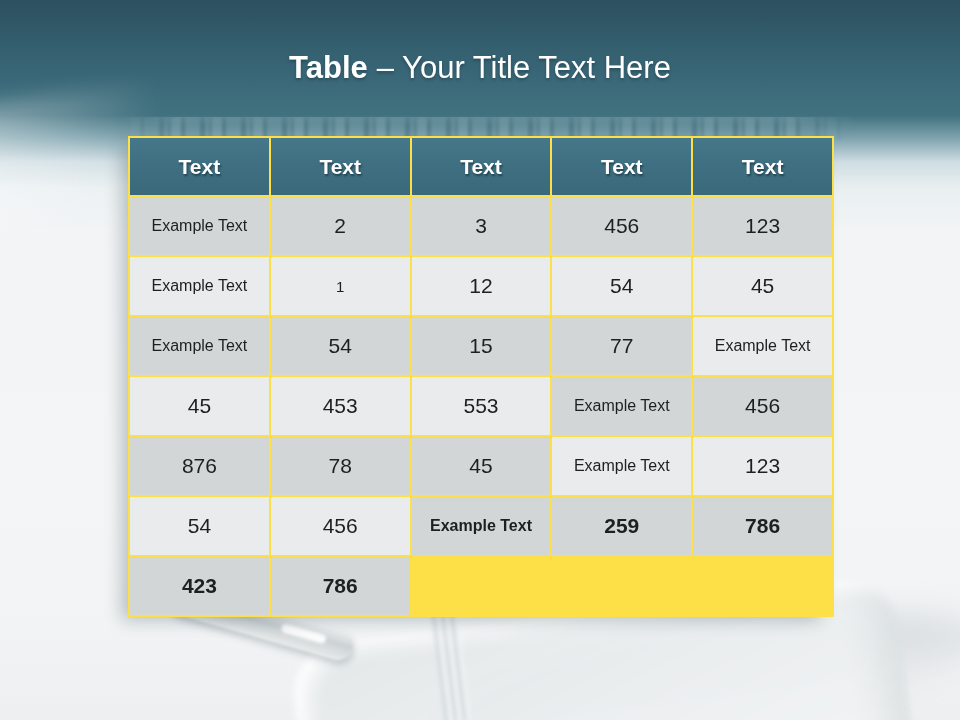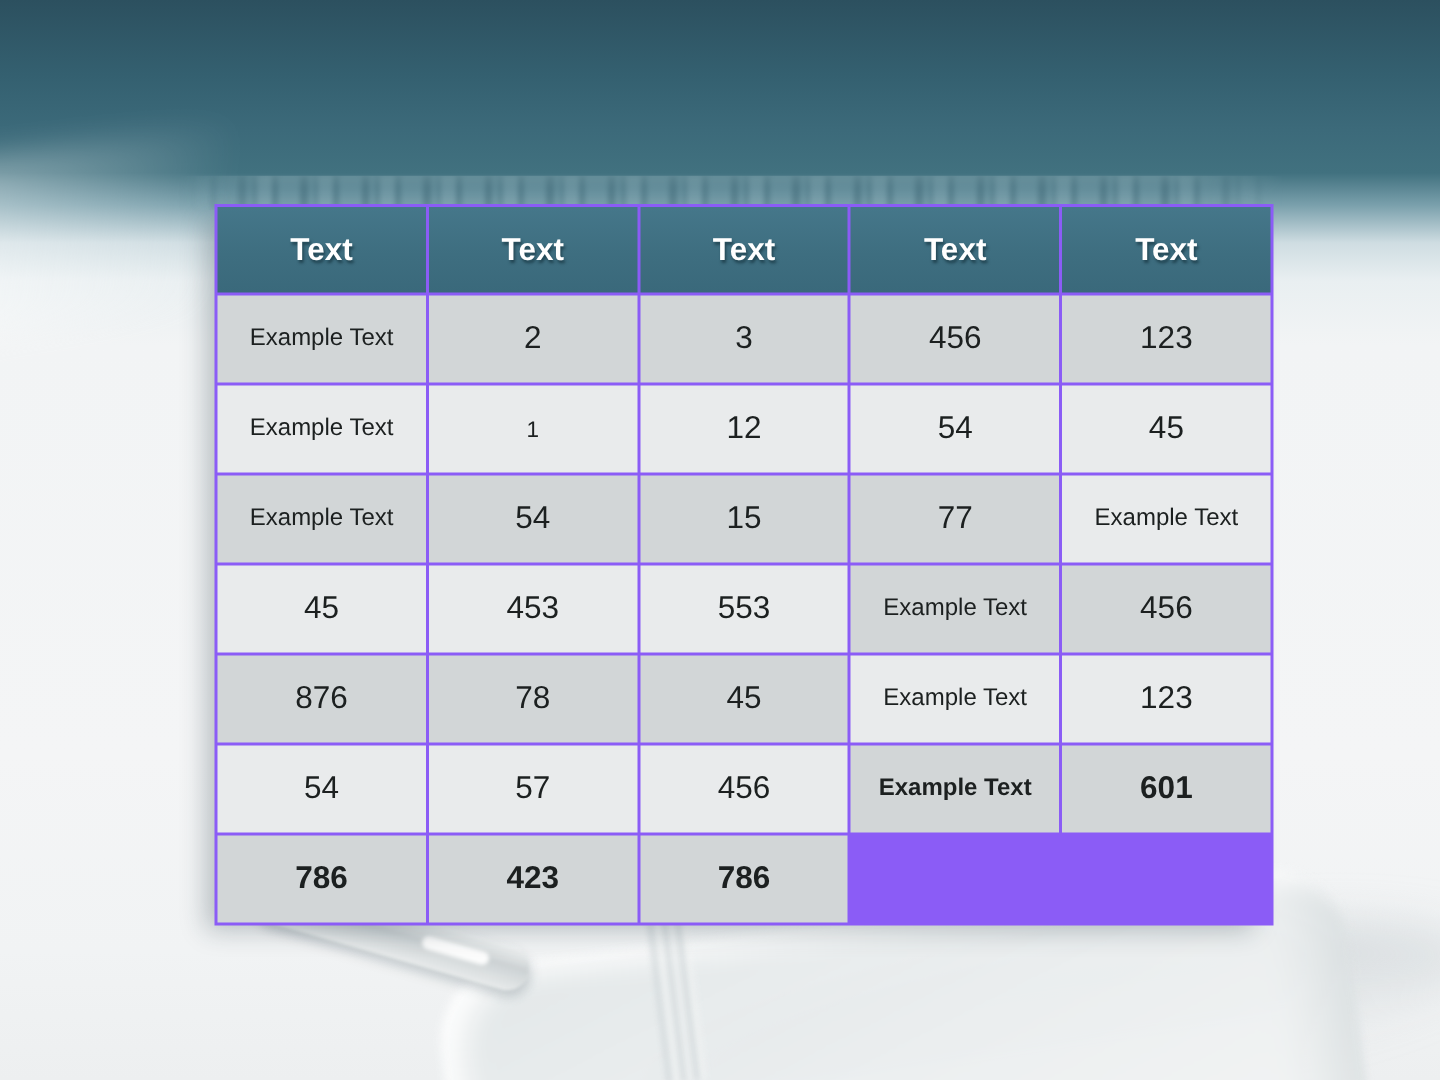--- a/index.html
+++ b/index.html
@@ -56,24 +56,24 @@
 
   
   .title { position:absolute; left:0; top:50px; width:100%; text-align:center;
     font-size:31px; color:#ffffff; font-weight:400;
     text-shadow:0 2px 3px rgba(15,40,52,.4); }
   .title .t-bold { font-weight:700; }
   .title .t-rest { margin-left:9px; }
 
   
   .tbl { position:absolute; left:128px; top:136px; width:706px;
-    background:#8b5cf6; padding:2px;
+    background:#fde047; padding:2px;
     box-shadow:-10px 7px 16px -4px rgba(30,52,62,.28);
     display:grid; grid-template-columns:repeat(5,1fr);
-    grid-template-rows:57px repeat(7,58px); gap:2px; box-sizing:border-box;margin-left:15px; }
+    grid-template-rows:57px repeat(7,58px); gap:2px; box-sizing:border-box; }
 
   .cell { display:flex; align-items:center; justify-content:center;
     color:#1c2020; }
   .th { background:linear-gradient(180deg,#45778a 0%,#3e6e80 55%,#3a697b 100%);
     color:#ffffff; font-weight:700; font-size:21px;
     text-shadow:1px 2px 2px rgba(10,32,42,.55); }
   .row-dark  { background:#d2d6d7; }
   .row-light { background:#e9ebec; }
   .lbl { font-size:16px; }
   .num { font-size:21px; }
@@ -87,20 +87,23 @@
 <div class="stage">
 
   <div class="bg-base"></div>
   <div class="left-streak"></div>
   <div class="tech-band"></div>
   <div class="diag-shadow"></div>
   <div class="laptop-body"></div>
   <div class="laptop-ridge"></div>
   <div class="pen"></div>
 
+  <div class="title">
+    <span class="t-bold">Table</span><span class="t-rest">– Your Title Text Here</span>
+  </div>
 
   <div class="tbl">
 
     <div class="cell th">Text</div>
     <div class="cell th">Text</div>
     <div class="cell th">Text</div>
     <div class="cell th">Text</div>
     <div class="cell th">Text</div>
 
     <div class="cell lbl row-dark">Example Text</div>
@@ -127,23 +130,22 @@
 
     <div class="cell lbl row-dark">Example Text</div>
     <div class="cell num row-dark">456</div>
     <div class="cell num row-dark">876</div>
     <div class="cell num row-dark">78</div>
     <div class="cell num row-dark">45</div>
 
     <div class="cell lbl row-light">Example Text</div>
     <div class="cell num row-light">123</div>
     <div class="cell num row-light">54</div>
-    <div class="cell num row-light">57</div>
     <div class="cell num row-light">456</div>
 
     <div class="cell lbl row-dark bold-row">Example Text</div>
-    <div class="cell num row-dark bold-row">601</div>
+    <div class="cell num row-dark bold-row">259</div>
     <div class="cell num row-dark bold-row">786</div>
     <div class="cell num row-dark bold-row">423</div>
     <div class="cell num row-dark bold-row">786</div>
   </div>
 
 </div>
 
 </body></html>

